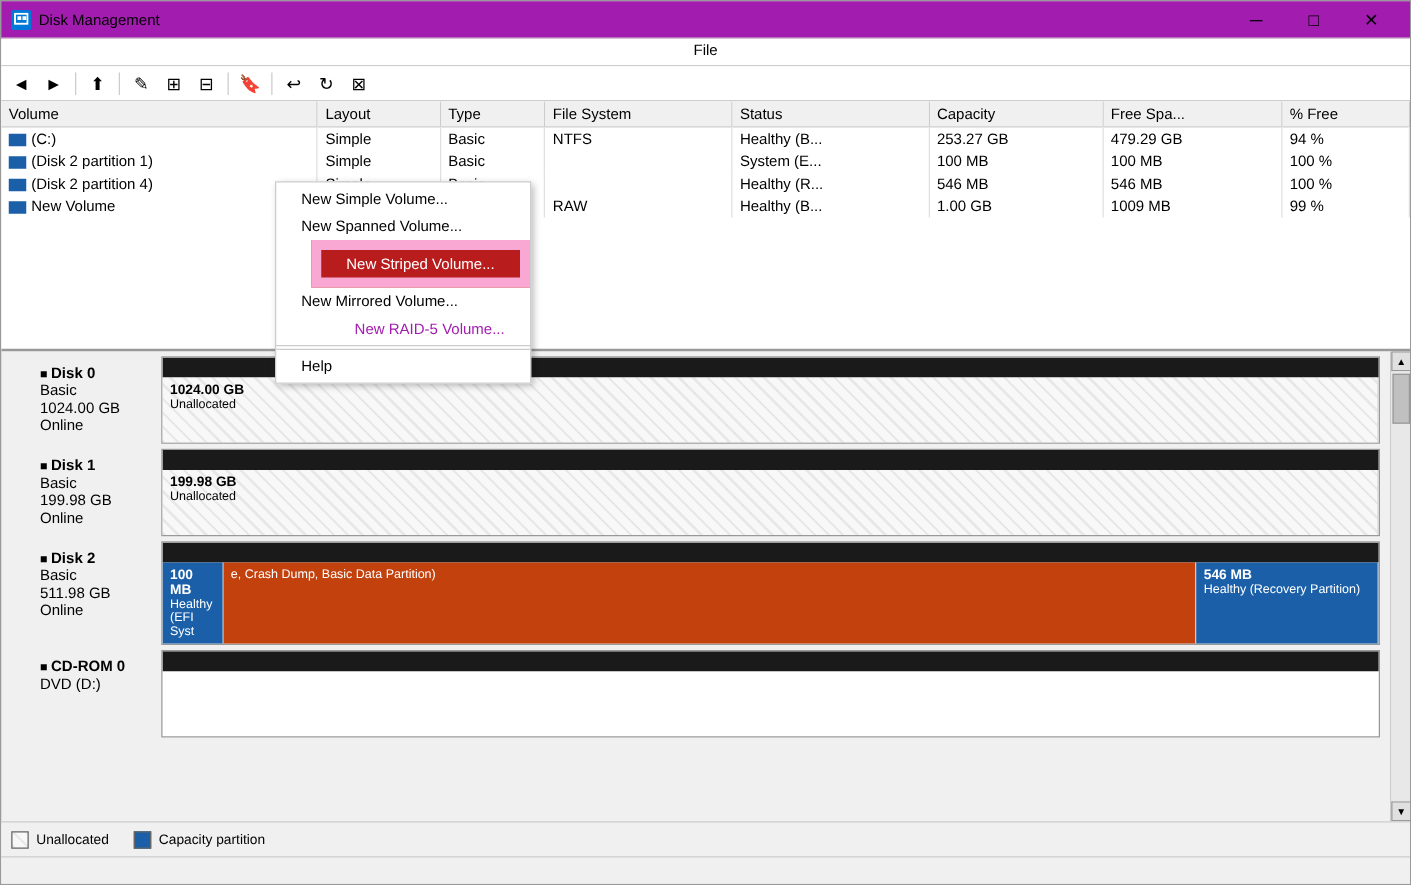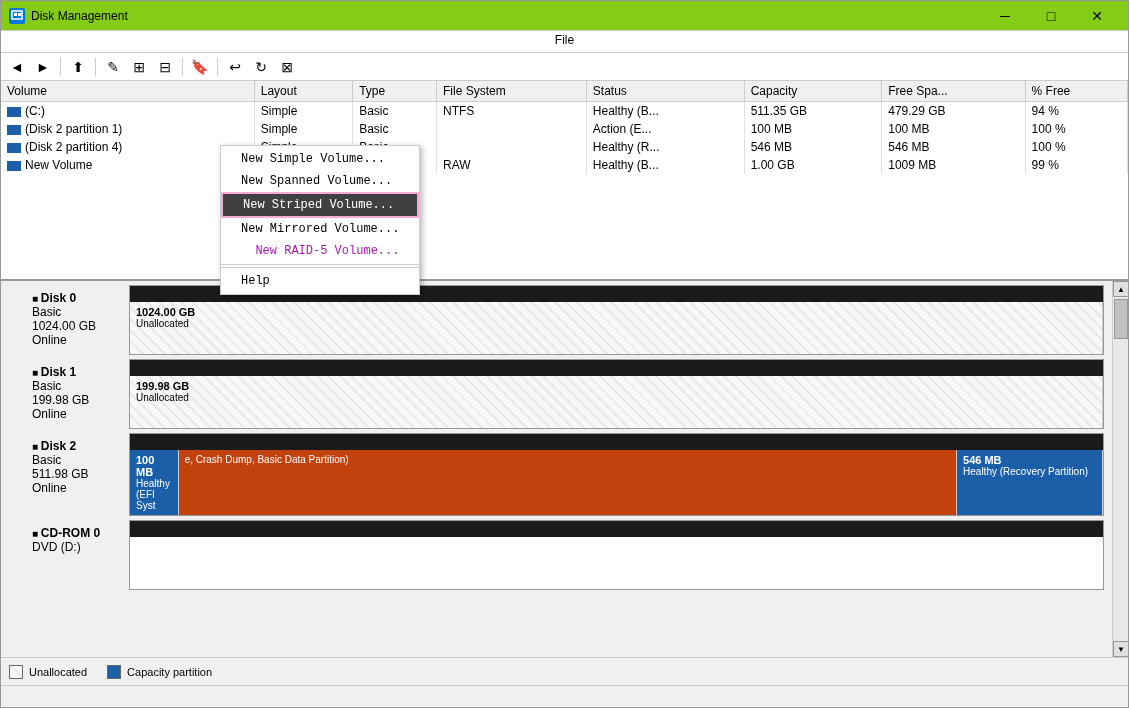--- a/index.html
+++ b/index.html
@@ -16,21 +16,21 @@
     .window {
       width: 1129px;
       height: 708px;
       background: #f0f0f0;
       border: 1px solid #999;
       display: flex;
       flex-direction: column;
     }
 
     .title-bar {
-      background: #84cc16;
+      background: #a21caf;
       height: 30px;
       display: flex;
       align-items: center;
       padding: 0 8px;
       border-bottom: 1px solid #ccc;
       flex-shrink: 0;
     }
     .title-bar-icon {
       width: 16px;
       height: 16px;
@@ -252,26 +252,26 @@
       box-shadow: 2px 2px 6px rgba(0,0,0,0.3);
       min-width: 200px;
       z-index: 100;
       padding: 2px 0;
     }
     .ctx-item {
       padding: 4px 20px;
       cursor: pointer;
       font-size: 12px;
       white-space: nowrap;
-      font-family: Liberation Mono, monospace;
     }
     .ctx-item.highlighted {
-      background: #404040;
+      background: #b91c1c;
       color: #fff;
-      border: 2px solid #f9a8d4;
+      border: 8px solid #f9a8d4;
+      margin-left: 28px;
     }
     .ctx-item.disabled {
       color: #a21caf;
       cursor: default;
       text-align: right;
     }
     .ctx-separator {
       height: 1px;
       background: #ccc;
       margin: 2px 0;
@@ -397,32 +397,32 @@
         </thead>
         <tbody id="volume-tbody">
         <tr>
     <td>
       <span style="display:inline-block;width:14px;height:10px;background:#1a5fa8;margin-right:4px;vertical-align:middle;"></span>(C:)
     </td>
     <td>Simple</td>
     <td>Basic</td>
     <td>NTFS</td>
     <td>Healthy (B...</td>
-    <td>511.35 GB</td>
+    <td>253.27 GB</td>
     <td>479.29 GB</td>
     <td>94 %</td>
   </tr>
             <tr>
     <td>
       <span style="display:inline-block;width:14px;height:10px;background:#1a5fa8;margin-right:4px;vertical-align:middle;"></span>(Disk 2 partition 1)
     </td>
     <td>Simple</td>
     <td>Basic</td>
     <td></td>
-    <td>Action (E...</td>
+    <td>System (E...</td>
     <td>100 MB</td>
     <td>100 MB</td>
     <td>100 %</td>
   </tr>
             <tr>
     <td>
       <span style="display:inline-block;width:14px;height:10px;background:#1a5fa8;margin-right:4px;vertical-align:middle;"></span>(Disk 2 partition 4)
     </td>
     <td>Simple</td>
     <td>Basic</td>

